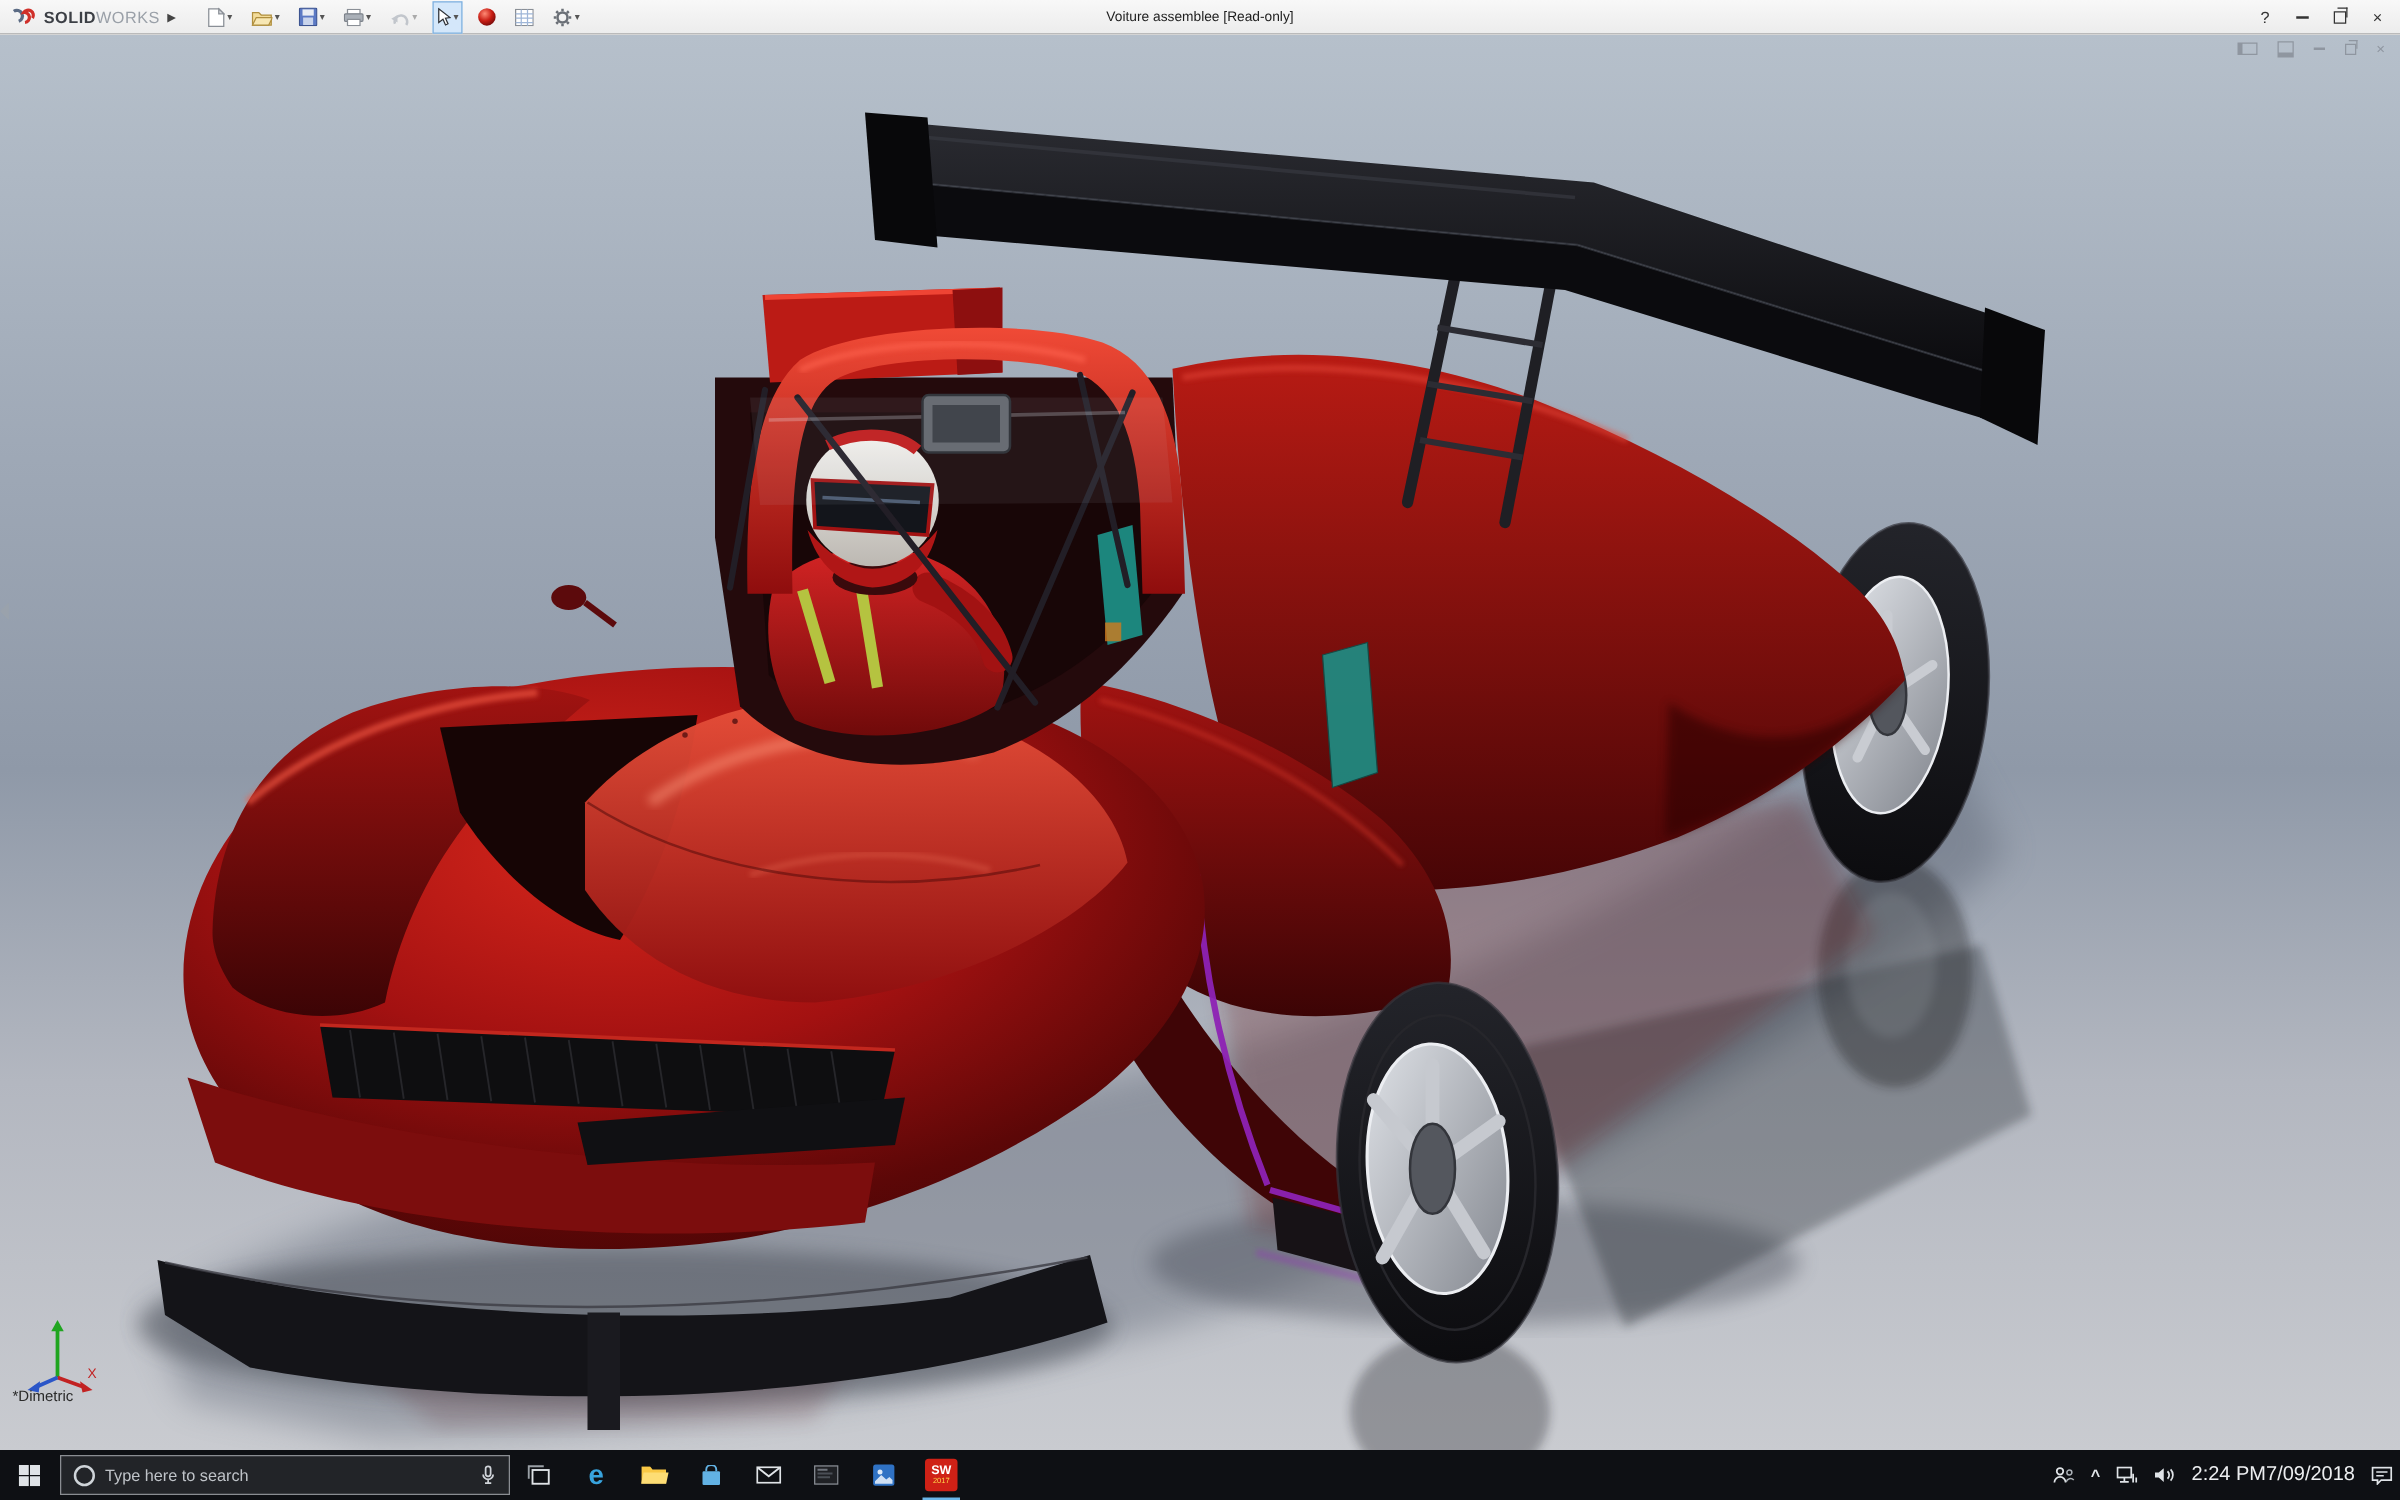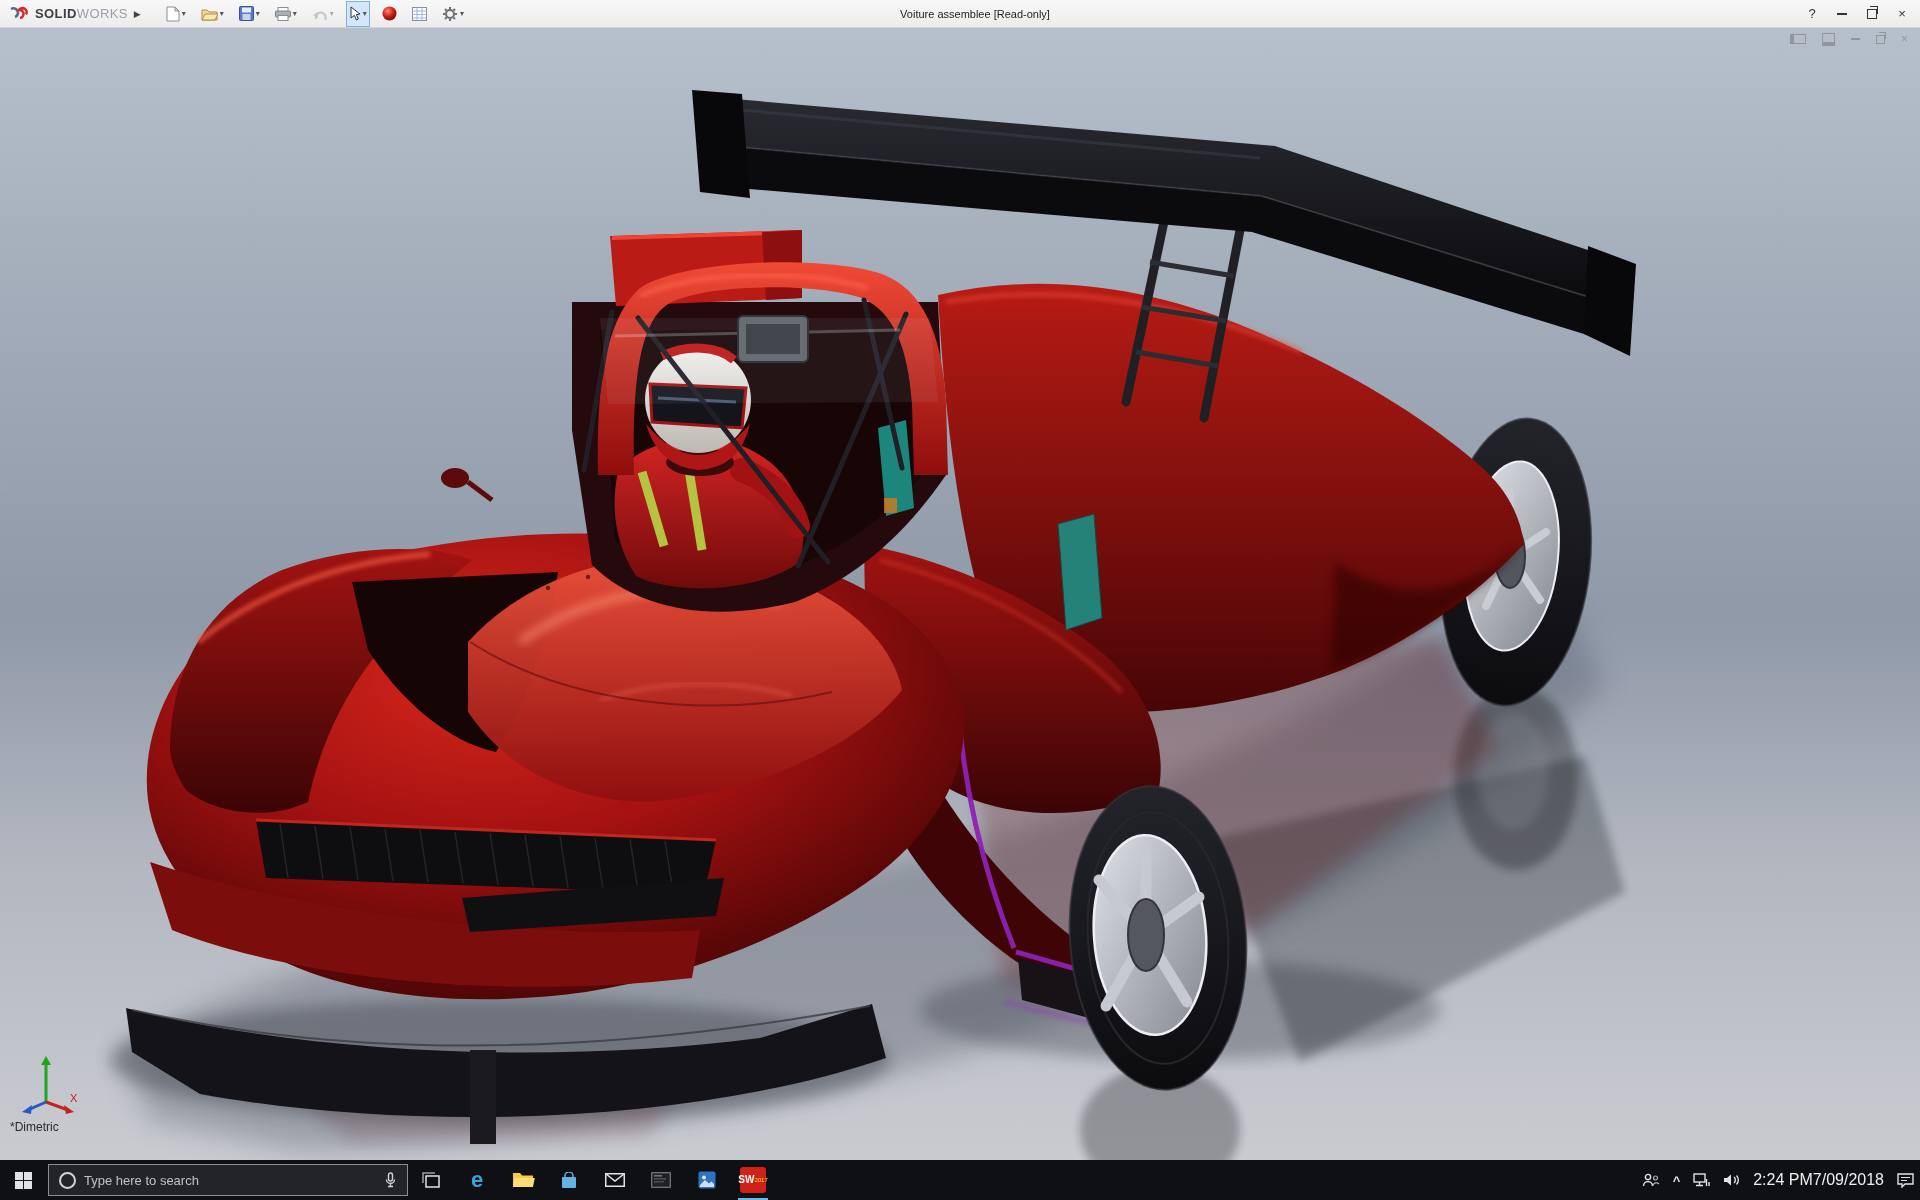--- a/index.html
+++ b/index.html
@@ -11,53 +11,53 @@
     border-bottom:1px solid #d4d4d4;display:flex;align-items:center;z-index:10;justify-content:center;}
   .logo{display:flex;align-items:center;gap:3px;padding-left:8px;}
   .logo-text{font-size:13px;font-weight:bold;color:#3c3f45;letter-spacing:.4px;}
   .logo-text .works{color:#9aa0a8;font-weight:normal;}
   .flyout{font-size:9px;color:#444;margin:0 8px 0 6px;cursor:pointer;}
   .tb-icons{display:flex;align-items:center;gap:9px;margin-left:14px;}
   .tbtn{display:flex;align-items:center;gap:2px;height:22px;padding:1px 2px;border:1px solid transparent;}
   .tbtn.active{background:#d4e7fa;border:1px solid #7fb0de;}
   .tbtn.disabled{opacity:.45;}
   .caret{font-size:8px;color:#555;line-height:1;}
-  .tb-title{position:absolute;left:50%;transform:translateX(-50%);font-size:11px;color:#1d1d1d;white-space:nowrap;margin-left:15px;}
+  .tb-title{position:absolute;left:50%;transform:translateX(-50%);font-size:11px;color:#1d1d1d;white-space:nowrap;}
   .tb-right{margin-left:auto;display:flex;align-items:center;gap:18px;padding-right:12px;color:#333;}
   .tb-right>span{display:flex;align-items:center;justify-content:center;min-width:12px;font-size:13px;cursor:pointer;}
   .ic-min{display:inline-block;width:10px;height:0;border-bottom:2px solid #333;}
   .ic-restore{display:inline-block;width:8px;height:8px;border:1px solid #333;position:relative;background:transparent;}
   .ic-restore::before{content:"";position:absolute;left:2px;top:-4px;width:7px;height:7px;border:1px solid #333;border-left:none;border-bottom:none;}
 
   
   .viewport{position:absolute;top:27px;left:0;width:1920px;height:1133px;overflow:hidden;}
   .scene{position:absolute;top:0;left:0;width:100%;height:100%;display:block;}
   .child-controls{position:absolute;top:5px;right:12px;display:flex;align-items:center;gap:16px;color:#8f96a0;z-index:5;}
   .child-controls>span{display:flex;align-items:center;justify-content:center;font-size:12px;cursor:pointer;}
   .ic-pane{display:inline-block;width:11px;height:8px;border:1px solid #8f96a0;}
   .ic-pane-left{border-left:4px solid #8f96a0;}
   .ic-pane-bottom{border-bottom:4px solid #8f96a0;}
   .ic-min-g{display:inline-block;width:9px;height:0;border-bottom:2px solid #8f96a0;}
   .ic-restore-g{display:inline-block;width:7px;height:7px;border:1px solid #8f96a0;position:relative;}
   .ic-restore-g::before{content:"";position:absolute;left:2px;top:-4px;width:6px;height:6px;border:1px solid #8f96a0;border-left:none;border-bottom:none;}
-  .view-label{position:absolute;left:10px;bottom:26px;font-size:12px;color:#2a2a2a;z-index:4;}
+  .view-label{position:absolute;left:10px;bottom:36px;font-size:12px;color:#2a2a2a;z-index:4;}
   .triad{position:absolute;left:10px;bottom:44px;z-index:4;}
   .fm-arrow{position:absolute;left:0;top:455px;width:0;height:0;border-top:7px solid transparent;border-bottom:7px solid transparent;border-right:7px solid #9aa2ac;z-index:4;cursor:pointer;}
 
   
   .taskbar{position:absolute;left:0;right:0;bottom:0;height:40px;background:#0e1014;display:flex;align-items:stretch;z-index:20;color:#dfe3e7;}
   .tb-cell{width:46px;display:flex;align-items:center;justify-content:center;cursor:pointer;position:relative;}
   .searchbox{width:338px;margin:4px 0 4px 2px;background:#222428;border:1px solid #8a8d92;display:flex;align-items:center;gap:8px;padding:0 10px;cursor:text;}
   .cortana-ring{width:13px;height:13px;border:2px solid #cfd4d9;border-radius:50%;flex:none;}
   .search-text{font-size:13px;color:#bfc3c8;flex:1;white-space:nowrap;}
   .edge-e{font-size:22px;font-weight:bold;color:#38a3dd;line-height:1;}
   .folder-ic{position:relative;width:20px;height:14px;}
   .folder-back{position:absolute;inset:0;background:#f9c845;clip-path:polygon(0 0,35% 0,45% 18%,100% 18%,100% 100%,0 100%);}
   .folder-front{position:absolute;left:0;bottom:0;width:100%;height:62%;background:#fddd75;transform:skewX(-12deg);transform-origin:bottom left;}
-  .sw-icon{width:26px;height:26px;background:#cf2116;border-radius:3px;display:flex;flex-direction:row;align-items:center;justify-content:center;line-height:1;}
+  .sw-icon{width:26px;height:26px;background:#cf2116;border-radius:3px;display:flex;flex-direction:column;align-items:center;justify-content:center;line-height:1;}
   .sw-icon .sw{font-size:10px;font-weight:bold;color:#fff;}
   .sw-icon .yr{font-size:6px;color:#ffd94a;}
   .app-underline{position:absolute;bottom:0;left:8px;right:8px;height:2px;background:#6ab6e8;}
   .tray{margin-left:auto;display:flex;align-items:center;gap:13px;padding-right:6px;}
   .tray>div{display:flex;align-items:center;justify-content:center;cursor:pointer;}
   .chevron{font-size:13px;font-weight:bold;color:#dfe3e7;}
   .clock{display:flex;flex-direction:row;align-items:center;justify-content:center;font-size:16px;line-height:14px;color:#eceef0;text-align:left;}
 </style>
 </head>
 <body>

